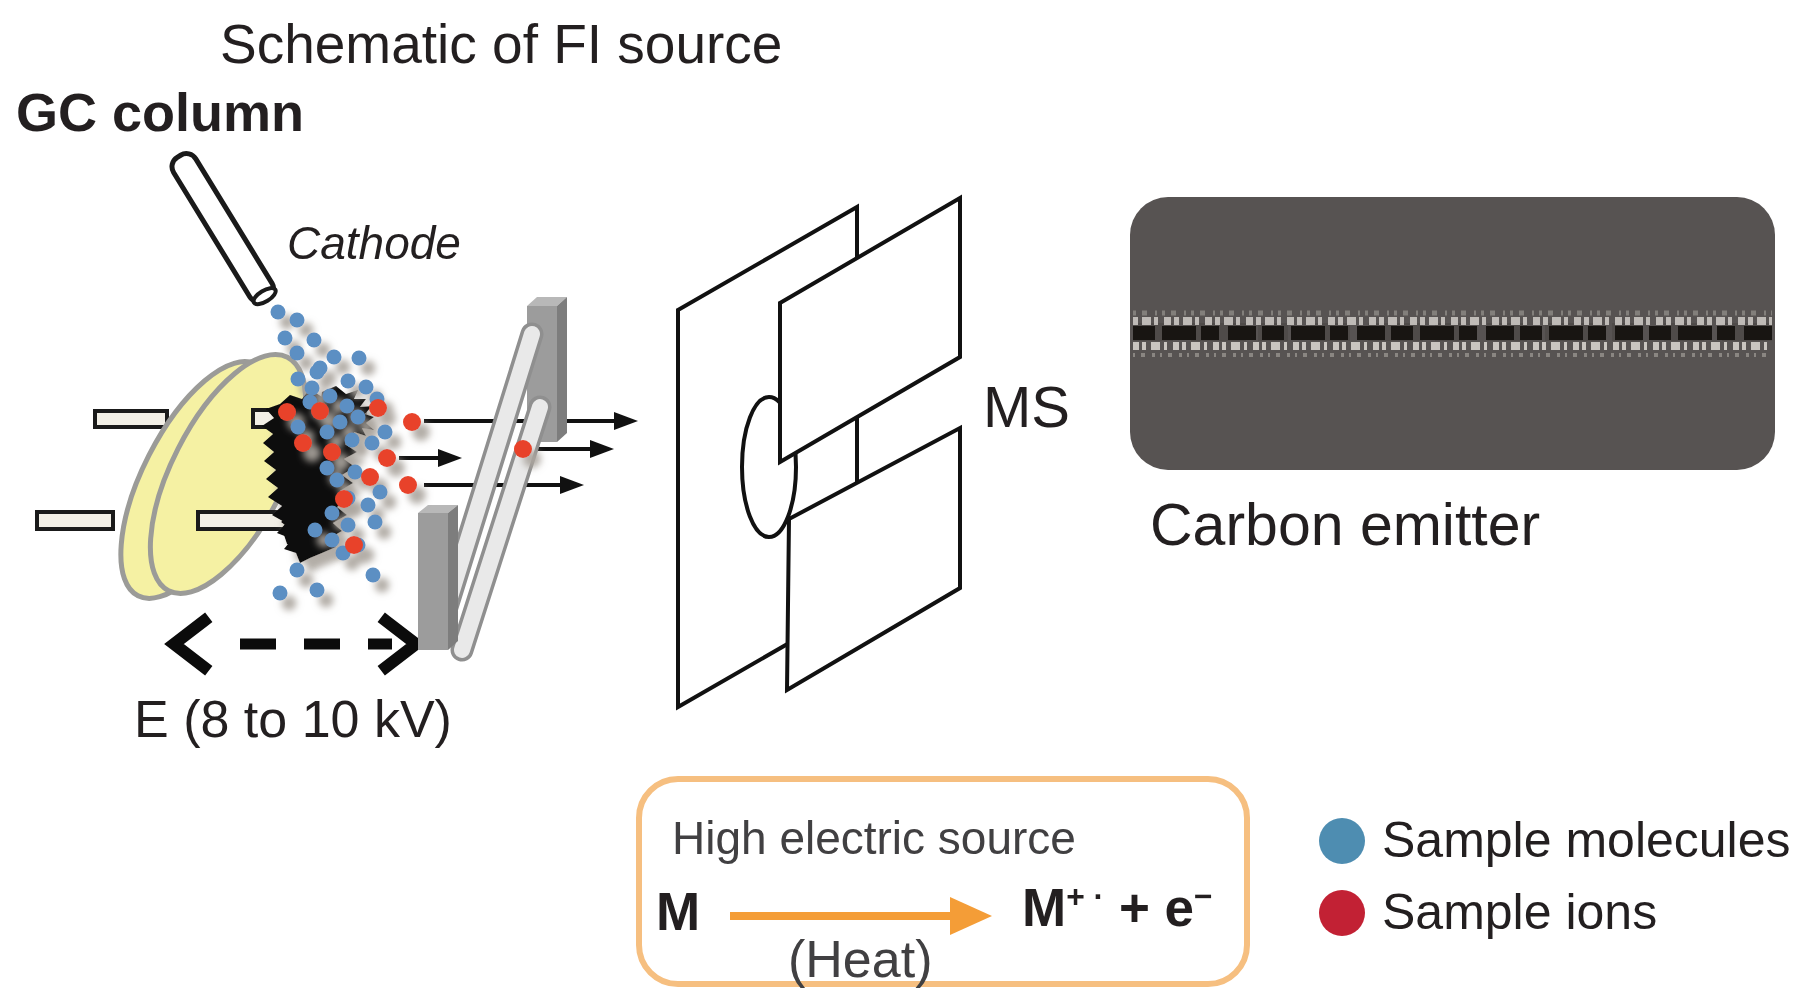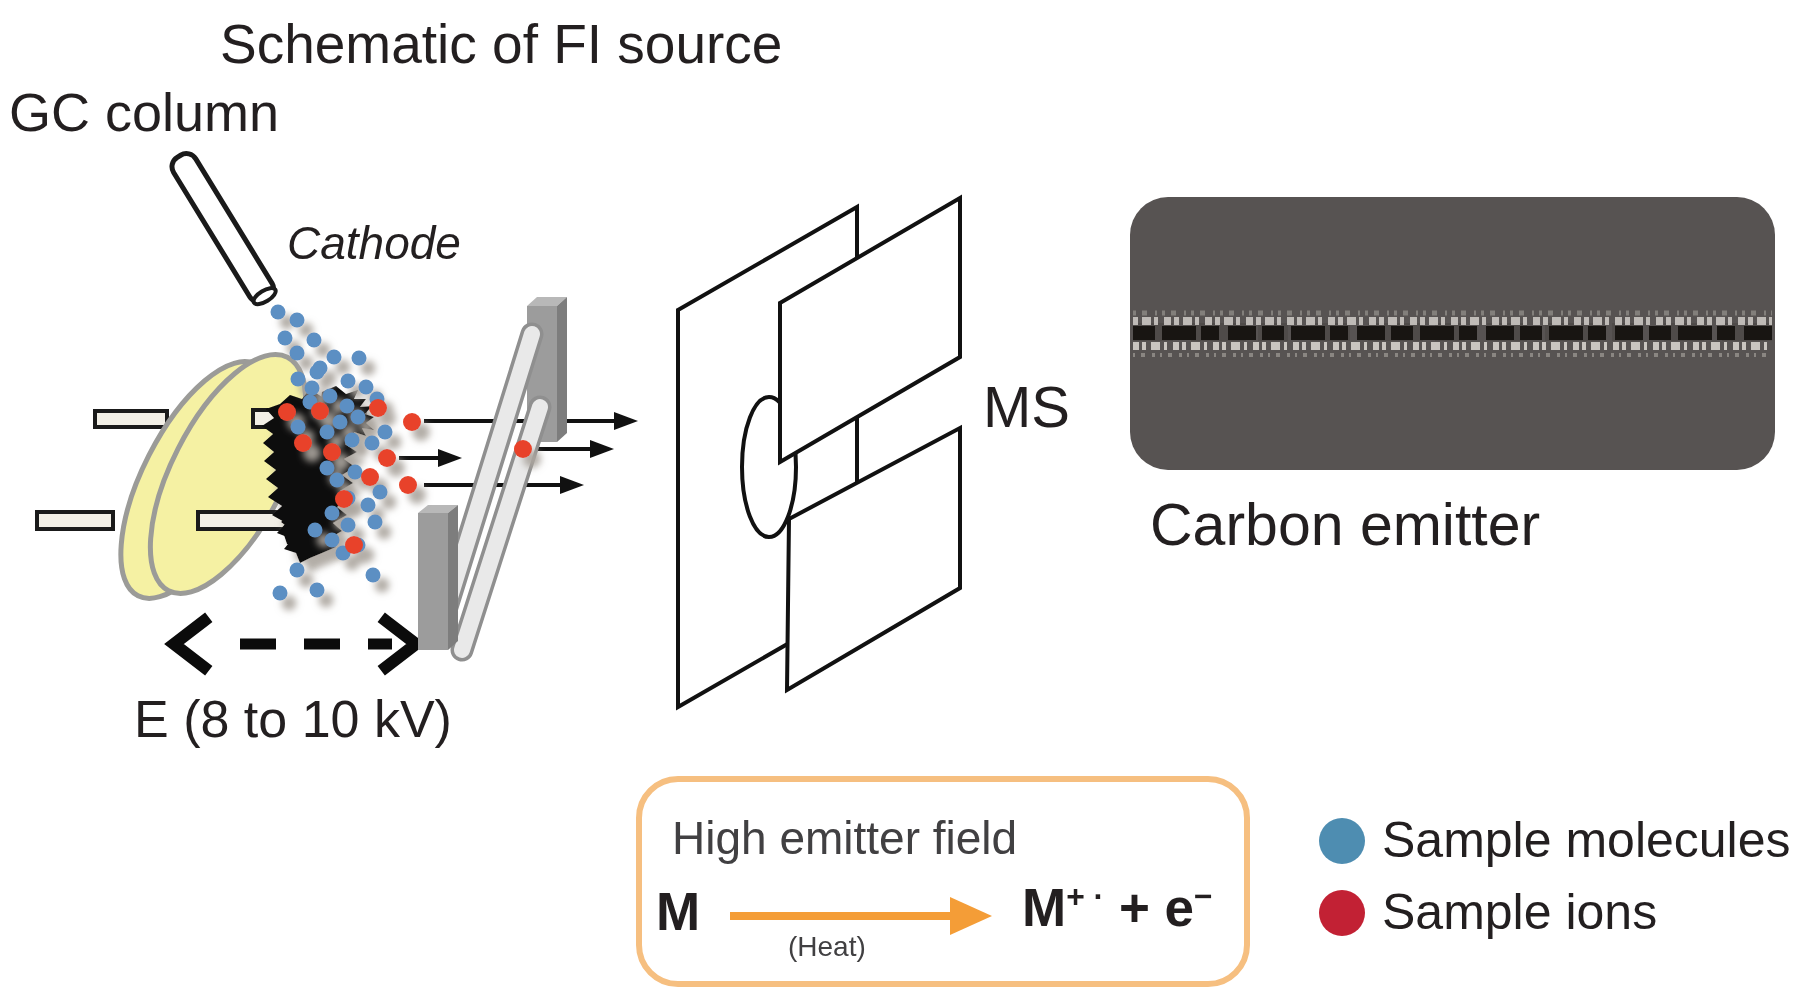--- a/index.html
+++ b/index.html
@@ -3,36 +3,36 @@
 <meta charset="utf-8">
 <style>
   html,body{margin:0;padding:0;background:#ffffff;}
   body{width:1800px;height:1006px;position:relative;overflow:hidden;
        font-family:"Liberation Sans", sans-serif;color:#231f20;}
   .abs{position:absolute;}
   .label{white-space:nowrap;line-height:1.05;}
   #diagram-svg{position:absolute;left:0;top:0;width:1800px;height:1006px;}
   
   .title{left:220px;top:16px;font-size:55px;}
-  .gc{left:9px;top:84px;font-size:54px;}
+  .gc{left:16px;top:84px;font-size:54px;font-weight:bold;}
   .cathode{left:287px;top:219px;font-size:46px;font-style:italic;}
   .ms{left:983px;top:377px;font-size:58px;text-align:right;}
   .carbon{left:1150px;top:495px;font-size:59px;}
   .efield{left:134px;top:692px;font-size:52px;}
   
   .fbox{left:636px;top:776px;width:602px;height:199px;border:6px solid #f6bf80;
         border-radius:42px;background:#ffffff;}
   .ffield{left:30px;top:32px;font-size:46px;color:#414042;}
   .freact{left:14px;top:102px;font-size:53px;font-weight:bold;}
   .fshaft{left:88px;top:130px;width:222px;height:8px;background:#f49d37;}
   .fhead{left:308px;top:115px;width:0;height:0;border-top:19px solid transparent;
          border-bottom:19px solid transparent;border-left:42px solid #f49d37;}
   .fprod{left:348px;top:98px;font-size:53px;font-weight:bold;margin-left:32px;}
   .fprod sup{font-size:60%;vertical-align:super;}
-  .fheat{left:146px;top:150px;font-size:28px;color:#414042;}
+  .fheat{left:146px;top:150px;font-size:52px;color:#414042;}
   
   .lgdot{width:46px;height:46px;border-radius:50%;}
   .lg1d{left:1319px;top:818px;}
   .lg2d{left:1319px;top:890px;}
   .lg1t{left:1382px;top:814px;font-size:50px;}
   .lg2t{left:1382px;top:886px;font-size:50px;}
 </style>
 </head>
 <body>
 
@@ -190,21 +190,21 @@
 </svg>
 
 <div class="abs label title">Schematic of FI source</div>
 <div class="abs label gc">GC column</div>
 <div class="abs label cathode">Cathode</div>
 <div class="abs label ms">MS</div>
 <div class="abs label carbon">Carbon emitter</div>
 <div class="abs label efield">E (8 to 10 kV)</div>
 
 <div class="abs fbox">
-  <div class="abs label ffield">High emitter field</div>
+  <div class="abs label ffield">High electric source</div>
   <div class="abs label freact">M</div>
   <div class="abs fshaft"></div>
   <div class="abs fhead"></div>
   <div class="abs label fprod"><span>M</span><sup>+ ·</sup> <span>+ e</span><sup>−</sup></div>
   <div class="abs label fheat">(Heat)</div>
 </div>
 
 <div class="abs lgdot lg1d" style="background-color: rgb(78, 141, 177);"></div>
 <div class="abs label lg1t">Sample molecules</div>
 <div class="abs lgdot lg2d" style="background-color: rgb(194, 33, 52);"></div>

